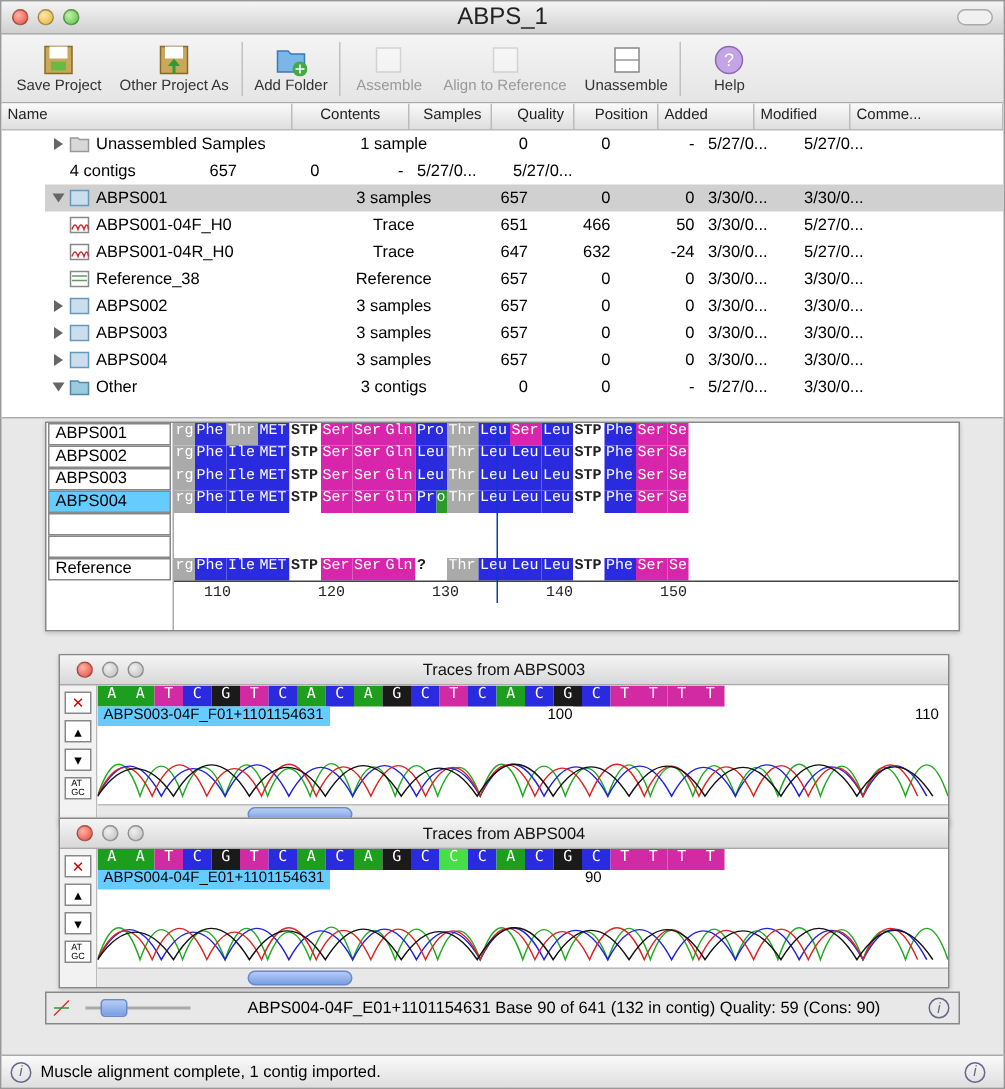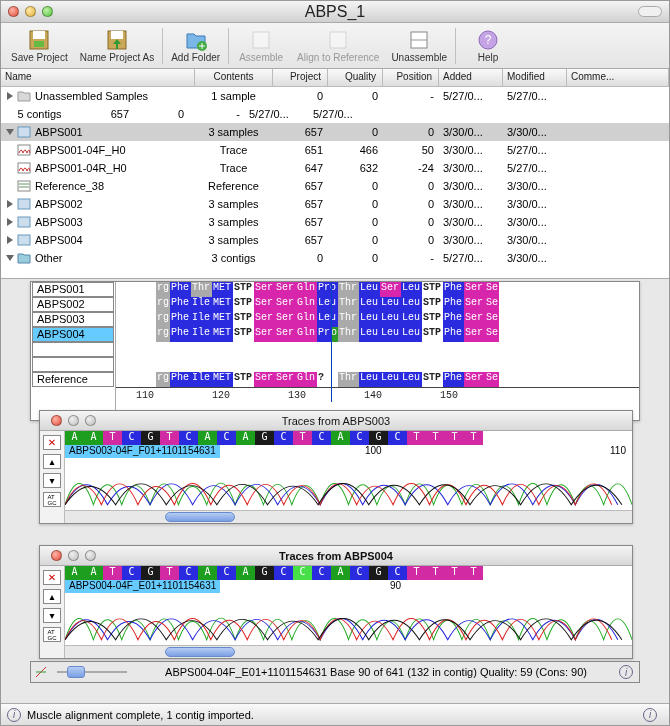--- a/index.html
+++ b/index.html
@@ -68,21 +68,21 @@
   }
   .th { border-right: 1px solid #bbb; padding: 2px 4px; overflow: hidden; white-space: nowrap; }
   .c-name { width: 194px; }
   .c-contents { width: 78px; text-align: center;}
   .c-length { width: 55px; text-align: right; padding-right: 6px;}
   .c-quality { width: 55px; text-align: right; padding-right: 6px;}
   .c-position { width: 56px; text-align: right; padding-right: 6px;}
   .c-added { width: 64px; }
   .c-modified { width: 64px; }
   .c-comments { flex: 1; }
-  .tr-row { display: flex; height: 18px; align-items: center; font-size: 11px; }
+  .tr-row { display: flex; height: 18px; align-items: center; font-size: 11px; margin-left: 29px; }
   .tr-row.sel { background: #d0d0d0; }
   .tr-row .cell { border-right: 1px solid transparent; padding: 0 4px; overflow: hidden; white-space: nowrap; }
   .tree-name { display: flex; align-items: center; }
   .tog { display:inline-block; width: 10px; height: 10px; margin-right: 2px;}
   .node-icon { width: 14px; height: 12px; display:inline-block; margin-right: 4px; }
   .ind0 { padding-left: 4px; }
   .ind1 { padding-left: 24px; }
   .ind2 { padding-left: 48px; text-align: right; }
   
   .align-wrap {
@@ -91,38 +91,38 @@
     position: absolute;
     left: 29px; right: 29px; top: 280px; height: 140px;
     box-shadow: 0 1px 3px rgba(0,0,0,.2);
     display: flex;
     overflow: hidden;
   }
   .aln-labels { width: 85px; border-right: 1px solid #aaa; font-size: 11px; }
   .aln-label-row { height: 15px; border: 1px solid #888; margin: 0 1px; padding: 0 4px; overflow: hidden; }
   .aln-label-row.sel { background: #6cf; }
   .aln-seqs { flex: 1; font-family: Menlo, "Courier New", monospace; font-size: 11px; letter-spacing: 0; overflow: hidden;}
-  .aln-row { height: 15px; display: flex; margin-left: 40px; }
+  .aln-row { height: 15px; display: flex; }
   .aa { display:inline-block; width: 21px; text-align: left; padding-left:1px; color: #fff; font-size: 10px;}
   .aa-prefix { display:inline-block; width:14px; text-align:left; padding-left:1px; color:#fff; font-size:10px; }
   .aa-suffix { display:inline-block; width:7px; text-align:left; color:#fff; font-size:10px; }
   .aa.b { background:#2a2adf;} .aa.m { background:#d726ab;} .aa.g { background:#aaa;} .aa.w { background:#fff; color:#222;font-weight:bold;}
   .aa-prefix.b,.aa-suffix.b{background:#2a2adf;} .aa-prefix.m,.aa-suffix.m{background:#d726ab;}
   .aa-prefix.g,.aa-suffix.g{background:#aaa;} .aa-prefix.gr,.aa-suffix.gr{background:#2a9a2a;}
   .ruler { height: 18px; font-size: 10px; color: #222; position: relative; border-top: 1px solid #444;}
   .ruler span { position: absolute; top: 2px; }
   .cursor-line { position: absolute; top:0; bottom:18px; left: 300px; width: 1px; background: #0040c0; z-index:3;}
   
   .trace-win {
     position: absolute;
     border: 1px solid #888;
     background: #f2f2f2;
     box-shadow: 0 1px 3px rgba(0,0,0,.2);
   }
-  .trace-win.t3 { left: 38px; right: 36px; top: 409px; height: 114px; }
+  .trace-win.t3 { left: 38px; right: 36px; top: 435px; height: 114px; }
   .trace-win.t4 { left: 38px; right: 36px; top: 544px; height: 114px; }
   .trace-title { height: 20px; text-align: center; font-size: 11px; color: #111;
     display: flex; align-items: center; position: relative;
     background: linear-gradient(#f5f5f5,#d8d8d8); border-bottom:1px solid #aaa;}
   .trace-title .traffic { position: absolute; left: 4px; }
   .trace-body { display: flex; height: calc(100% - 20px); }
   .trace-side { width: 25px; border-right: 1px solid #bbb; display: flex; flex-direction: column; align-items: center; gap: 4px; padding-top:4px;}
   .side-btn { width: 18px; height: 15px; border: 1px solid #888; background: #fff; display:flex;align-items:center;justify-content:center;font-size:10px;}
   .trace-main { flex: 1; background: #fff; position: relative; overflow: hidden;}
   .nt-row { display: flex; height: 14px; font-family: Menlo, monospace; font-size: 10px; color: #fff;}
@@ -182,21 +182,21 @@
     <span>Save Project</span>
   </div>
   <div class="tb-item">
     <div class="tb-icon">
       <svg width="22" height="22">
           <rect x="2" y="2" width="18" height="18" fill="#c9a85a" stroke="#876b2a"></rect>
           <rect x="5" y="2" width="12" height="8" fill="#fff"></rect>
           <path d="M11 10l-4 5h3v5h2v-5h3z" fill="#393"></path>
         </svg>
     </div>
-    <span>Name Project As</span>
+    <span>Other Project As</span>
   </div>
   <div class="tb-sep"></div>
   <div class="tb-item">
     <div class="tb-icon">
       <svg width="22" height="22">
           <path d="M2 5h7l2 2h9v12H2z" fill="#7ab6e8" stroke="#3a7ab6"></path>
           <circle cx="17" cy="17" r="5" fill="#4a4"></circle>
           <path d="M17 14v6M14 17h6" stroke="#fff"></path>
         </svg>
     </div>
@@ -237,21 +237,21 @@
         </svg>
     </div>
     <span>Help</span>
   </div>
 </div>
 
 <div class="tree-area">
   <div class="th-row">
     <div class="th c-name">Name</div>
     <div class="th c-contents">Contents</div>
-    <div class="th c-length">Project</div>
+    <div class="th c-length">Samples</div>
     <div class="th c-quality">Quality</div>
     <div class="th c-position">Position</div>
     <div class="th c-added">Added</div>
     <div class="th c-modified">Modified</div>
     <div class="th c-comments">Comme...</div>
   </div>
   <div id="tree-body">
       <div class="tr-row">
         <div class="cell c-name tree-name ind0">
           <span class="tog"><svg width="10" height="10">
@@ -264,21 +264,21 @@
         </div>
         <div class="cell c-contents">1 sample</div>
         <div class="cell c-length">0</div>
         <div class="cell c-quality">0</div>
         <div class="cell c-position">-</div>
         <div class="cell c-added">5/27/0...</div>
         <div class="cell c-modified">5/27/0...</div>
         <div class="cell c-comments"></div>
       </div>
       <div class="tr-row">
-        <div class="cell c-contents">5 contigs</div>
+        <div class="cell c-contents">4 contigs</div>
         <div class="cell c-length">657</div>
         <div class="cell c-quality">0</div>
         <div class="cell c-position">-</div>
         <div class="cell c-added">5/27/0...</div>
         <div class="cell c-modified">5/27/0...</div>
         <div class="cell c-comments"></div>
       </div>
       <div class="tr-row sel">
         <div class="cell c-name tree-name ind1">
           <span class="tog"><svg width="10" height="10">
@@ -602,21 +602,21 @@
   </div>
 </div>
 
 <div class="trace-win t4">
   <div class="trace-title">
     <div class="traffic">
       <div class="light red"></div>
       <div class="light gray"></div>
       <div class="light gray"></div>
     </div>
-    <div style="flex:1;text-align:center;font-weight:bold;">Traces from ABPS004</div>
+    <div style="flex:1;text-align:center;">Traces from ABPS004</div>
   </div>
   <div class="trace-body">
     <div class="trace-side">
       <div class="side-btn" style="color:#c00;">✕</div>
       <div class="side-btn">▴</div>
       <div class="side-btn">▾</div>
       <div class="side-btn" style="font-size:6px;line-height:6px;">AT<br>GC</div>
     </div>
     <div class="trace-main" id="trace4-main">
         <div class="nt-row">

